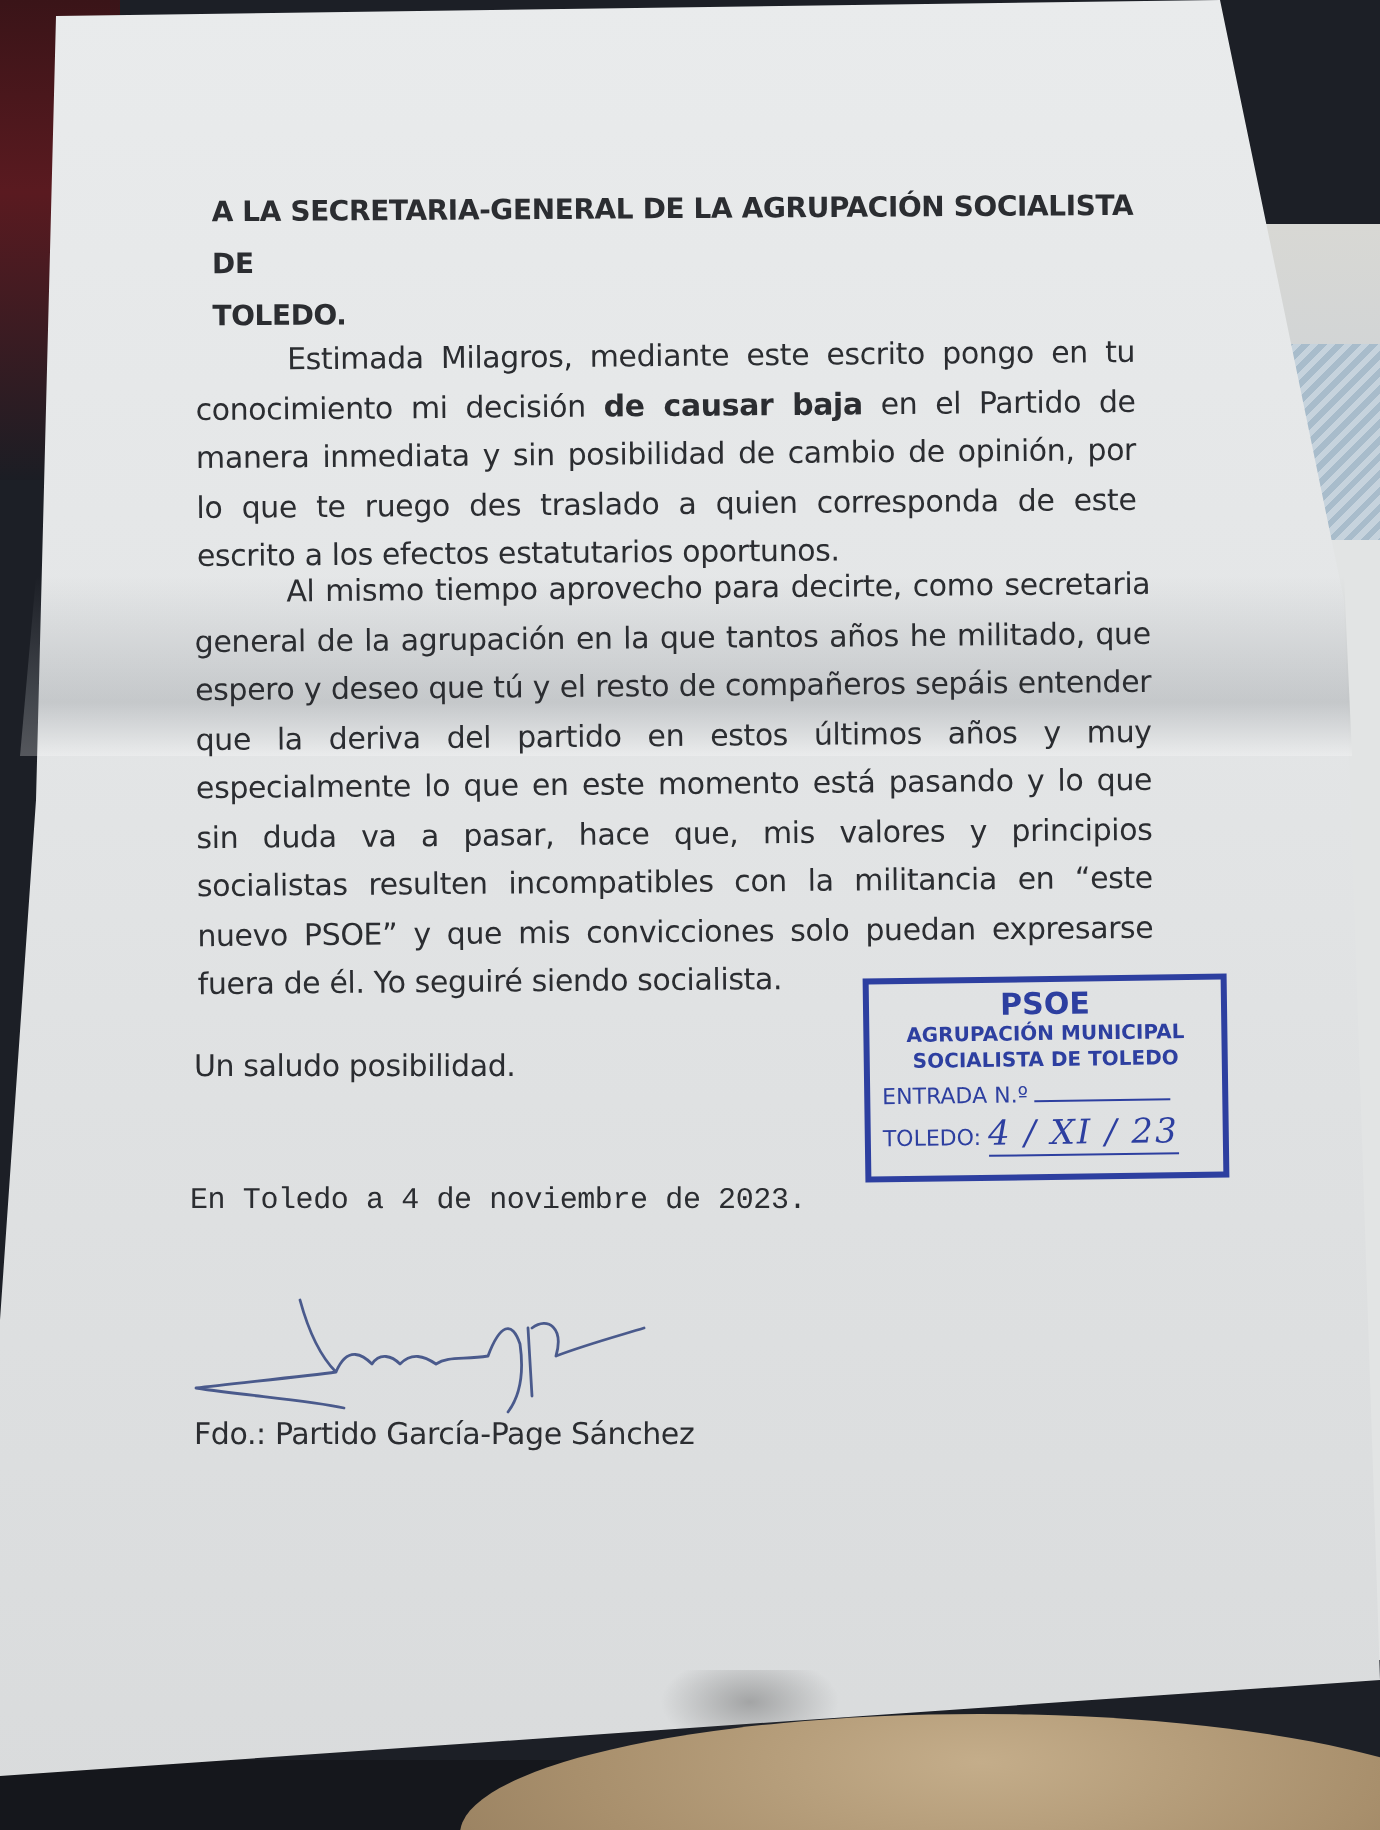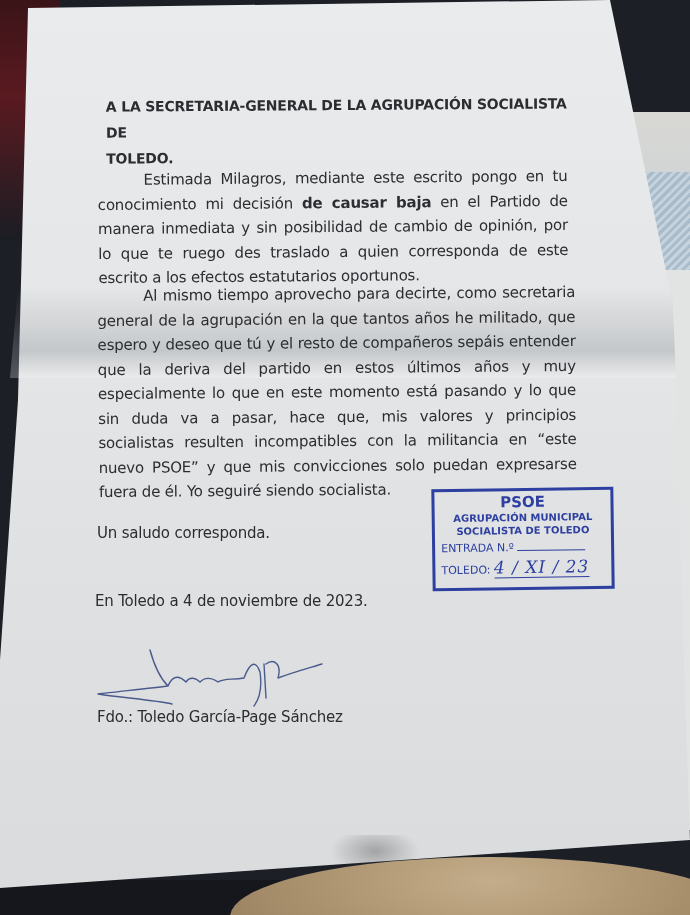--- a/index.html
+++ b/index.html
@@ -73,21 +73,21 @@
   .para {
     left: 98px; width: 470px; line-height: 24.5px;
     text-align: justify;
     transform: rotate(-0.5deg);
   }
   .para1 { top: 166px; }
   .para2 { top: 282px; width: 478px; }
   .para .indent { display: inline-block; width: 46px; }
   .para b { font-weight: bold; }
   .closing { left: 97px; top: 524px; }
-  .place-date { left: 95px; top: 592px; }
+  .place-date { left: 95px; top: 592px; font-family: Liberation Mono, monospace; }
   .signer { left: 97px; top: 708px; }
 
   
   .stamp {
     position: absolute;
     left: 432px; top: 488px; width: 176px; height: 96px;
     border: 3px solid #2d3fa0;
     transform: rotate(-0.8deg);
     color: #2d3fa0;
     font-family: "DejaVu Sans", sans-serif;
@@ -124,28 +124,28 @@
 
 <div class="text heading">
   <div>A LA SECRETARIA-GENERAL DE LA AGRUPACIÓN SOCIALISTA DE</div>
   <div>TOLEDO.</div>
 </div>
 
 <div class="text para para1"><span class="indent"></span><span>Estimada Milagros, mediante este escrito pongo en tu conocimiento mi decisión </span><b>de causar baja</b><span> en el Partido de manera inmediata y sin posibilidad de cambio de opinión, por lo que te ruego des traslado a quien corresponda de este escrito a los efectos estatutarios oportunos.</span></div>
 
 <div class="text para para2"><span class="indent"></span><span>Al mismo tiempo aprovecho para decirte, como secretaria general de la agrupación en la que tantos años he militado, que espero y deseo que tú y el resto de compañeros sepáis entender que la deriva del partido en estos últimos años y muy especialmente lo que en este momento está pasando y lo que sin duda va a pasar, hace que, mis valores y principios socialistas resulten incompatibles con la militancia en “este nuevo PSOE” y que mis convicciones solo puedan expresarse fuera de él. Yo seguiré siendo socialista.</span></div>
 
-<div class="text closing">Un saludo corresponda.</div>
+<div class="text closing">Un saludo posibilidad.</div>
 <div class="text place-date">En Toledo a 4 de noviembre de 2023.</div>
 
 <svg class="signature" viewBox="0 0 230 70">
   <path d="M56 8 C 62 30, 70 40, 74 44 C 60 46, 20 50, 4 52 C 30 56, 60 58, 78 62 M74 44 C 80 30, 88 36, 92 40 C 96 34, 102 36, 106 40 C 112 34, 118 36, 124 40 C 130 36, 138 38, 150 36 M150 36 C 156 20, 162 18, 166 30 C 168 44, 166 56, 160 64 M170 22 L 172 56 M172 22 C 180 16, 188 22, 184 36 M184 36 C 200 30, 215 26, 228 22" fill="none" stroke="#4a5a8c" stroke-width="1.4" stroke-linecap="round" stroke-linejoin="round"></path>
 </svg>
 
-<div class="text signer">Fdo.:  Toledo García-Page Sánchez</div>
+<div class="text signer">Fdo.:  Partido García-Page Sánchez</div>
 
 <div class="stamp">
   <div class="st-title">PSOE</div>
   <div class="st-sub">AGRUPACIÓN MUNICIPAL</div>
   <div class="st-sub">SOCIALISTA DE TOLEDO</div>
   <div class="st-row">
     <span>ENTRADA N.º</span>
     <span class="line"></span>
   </div>
   <div class="st-row">

